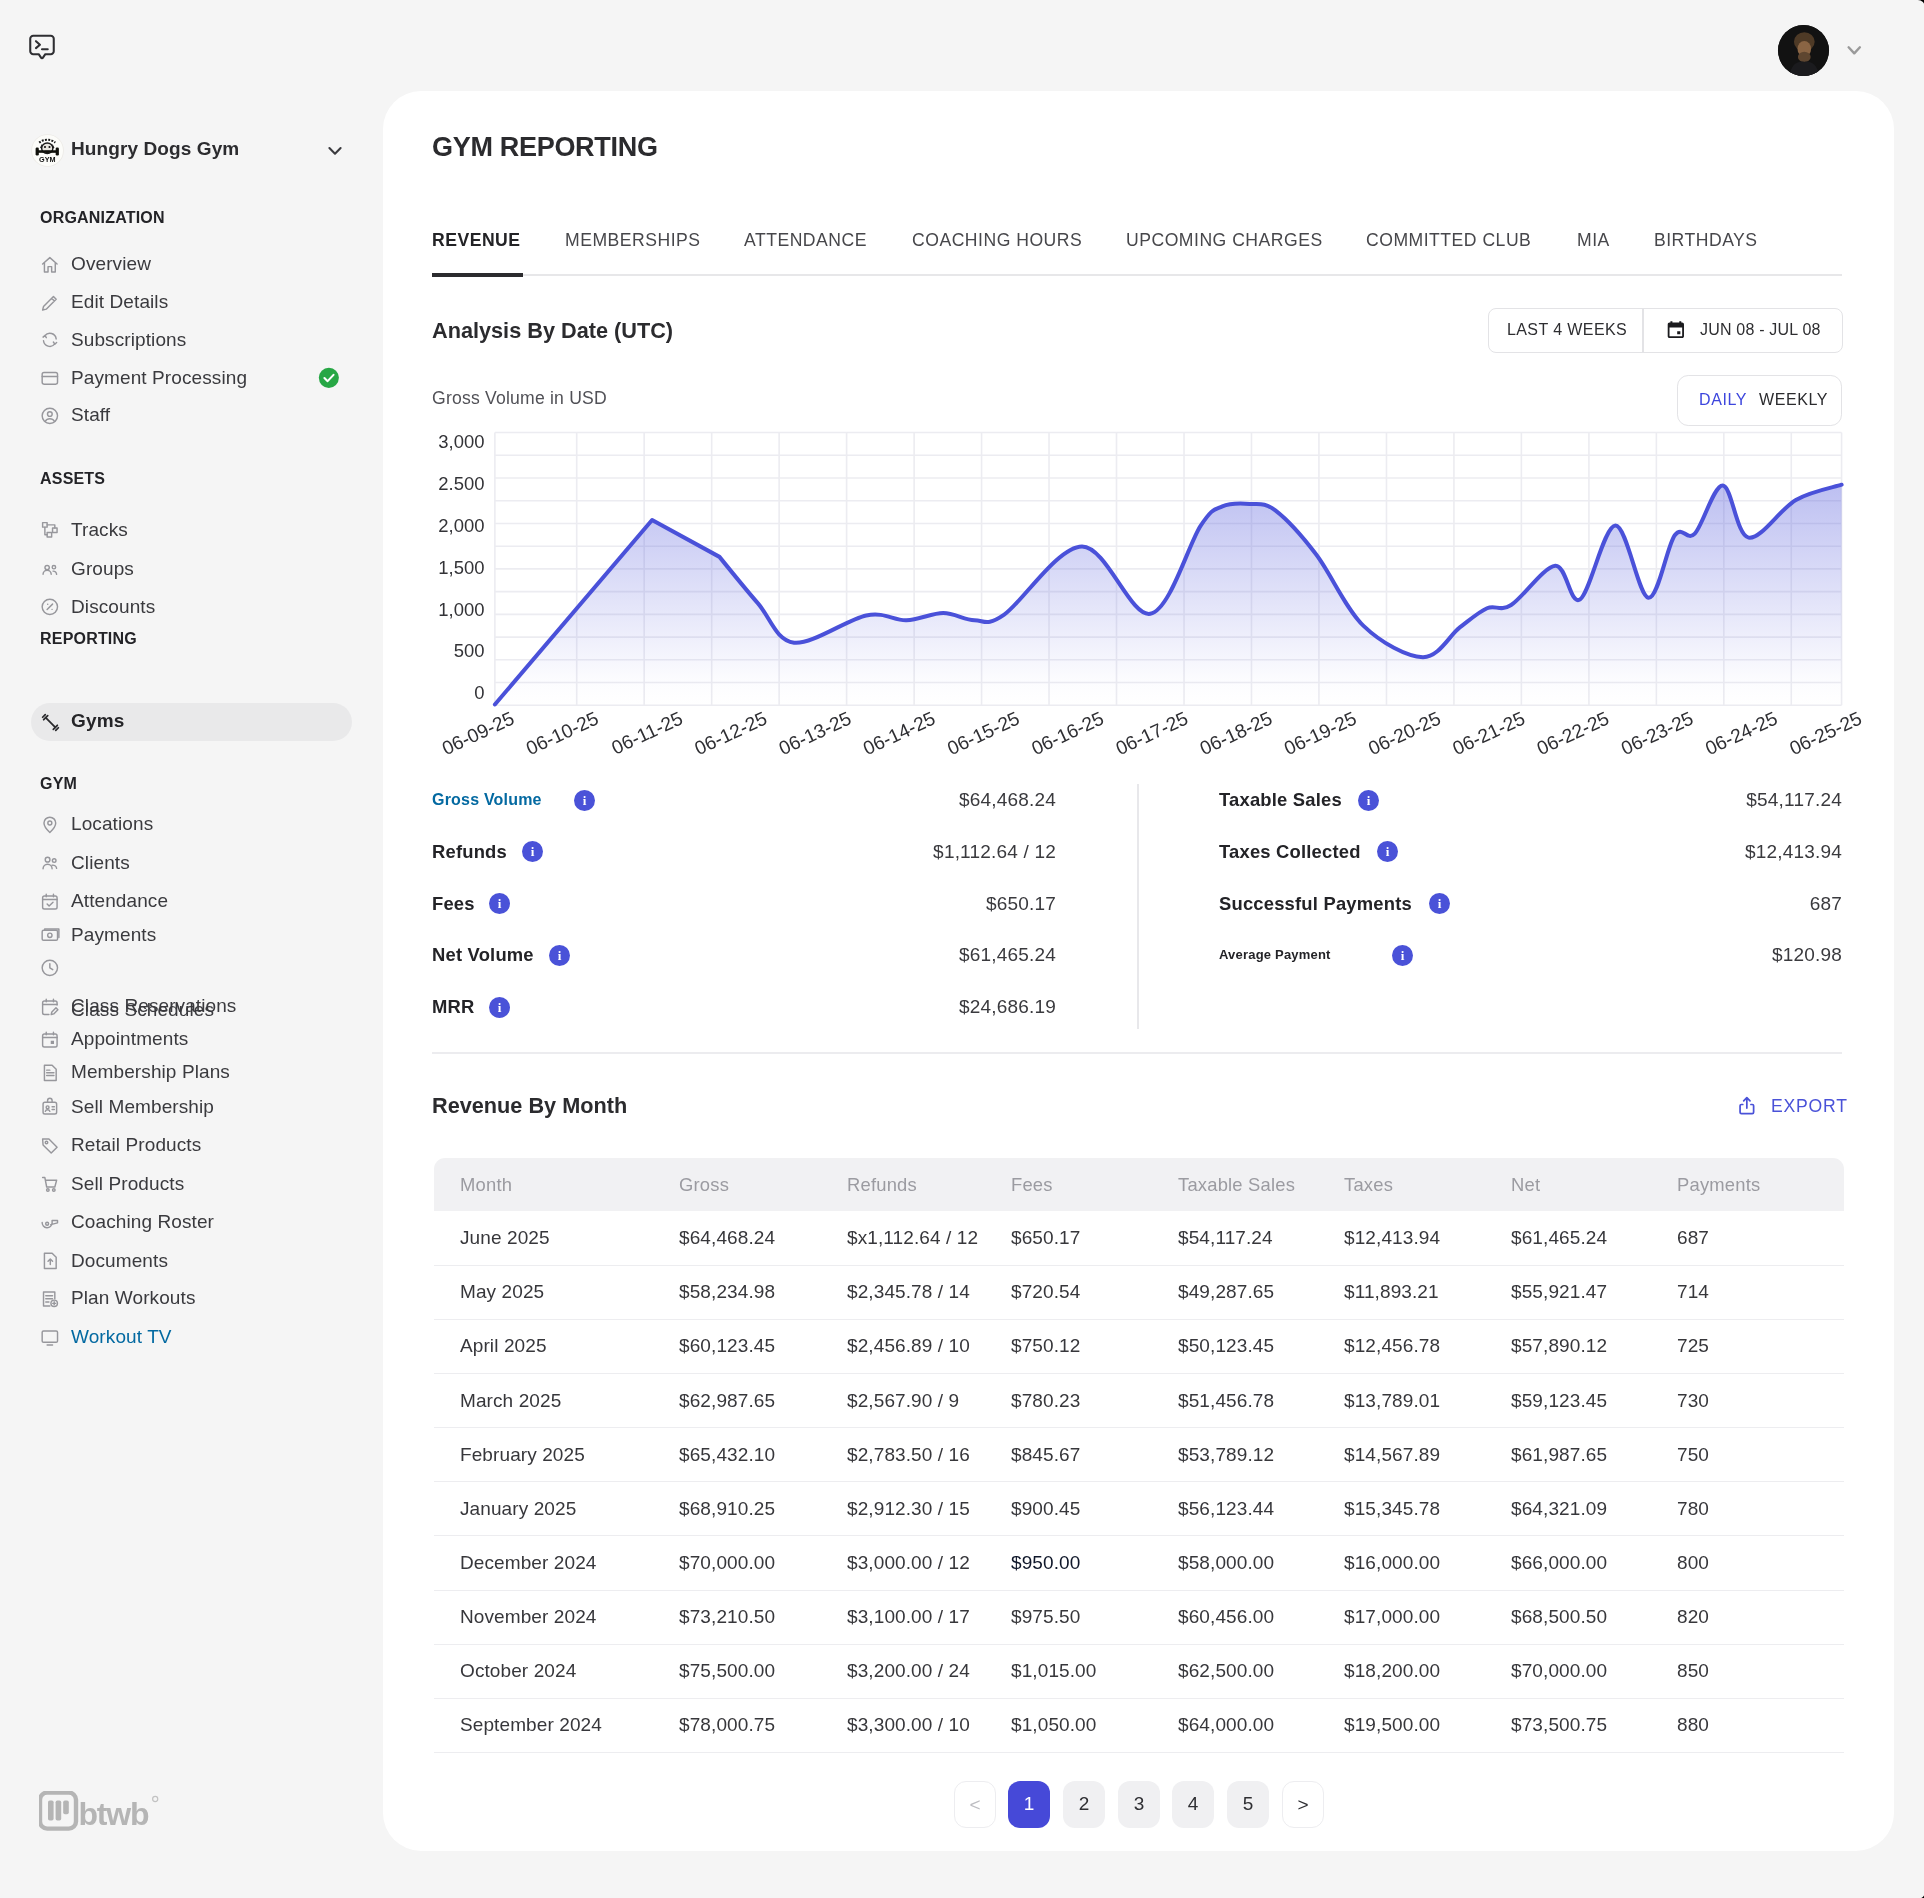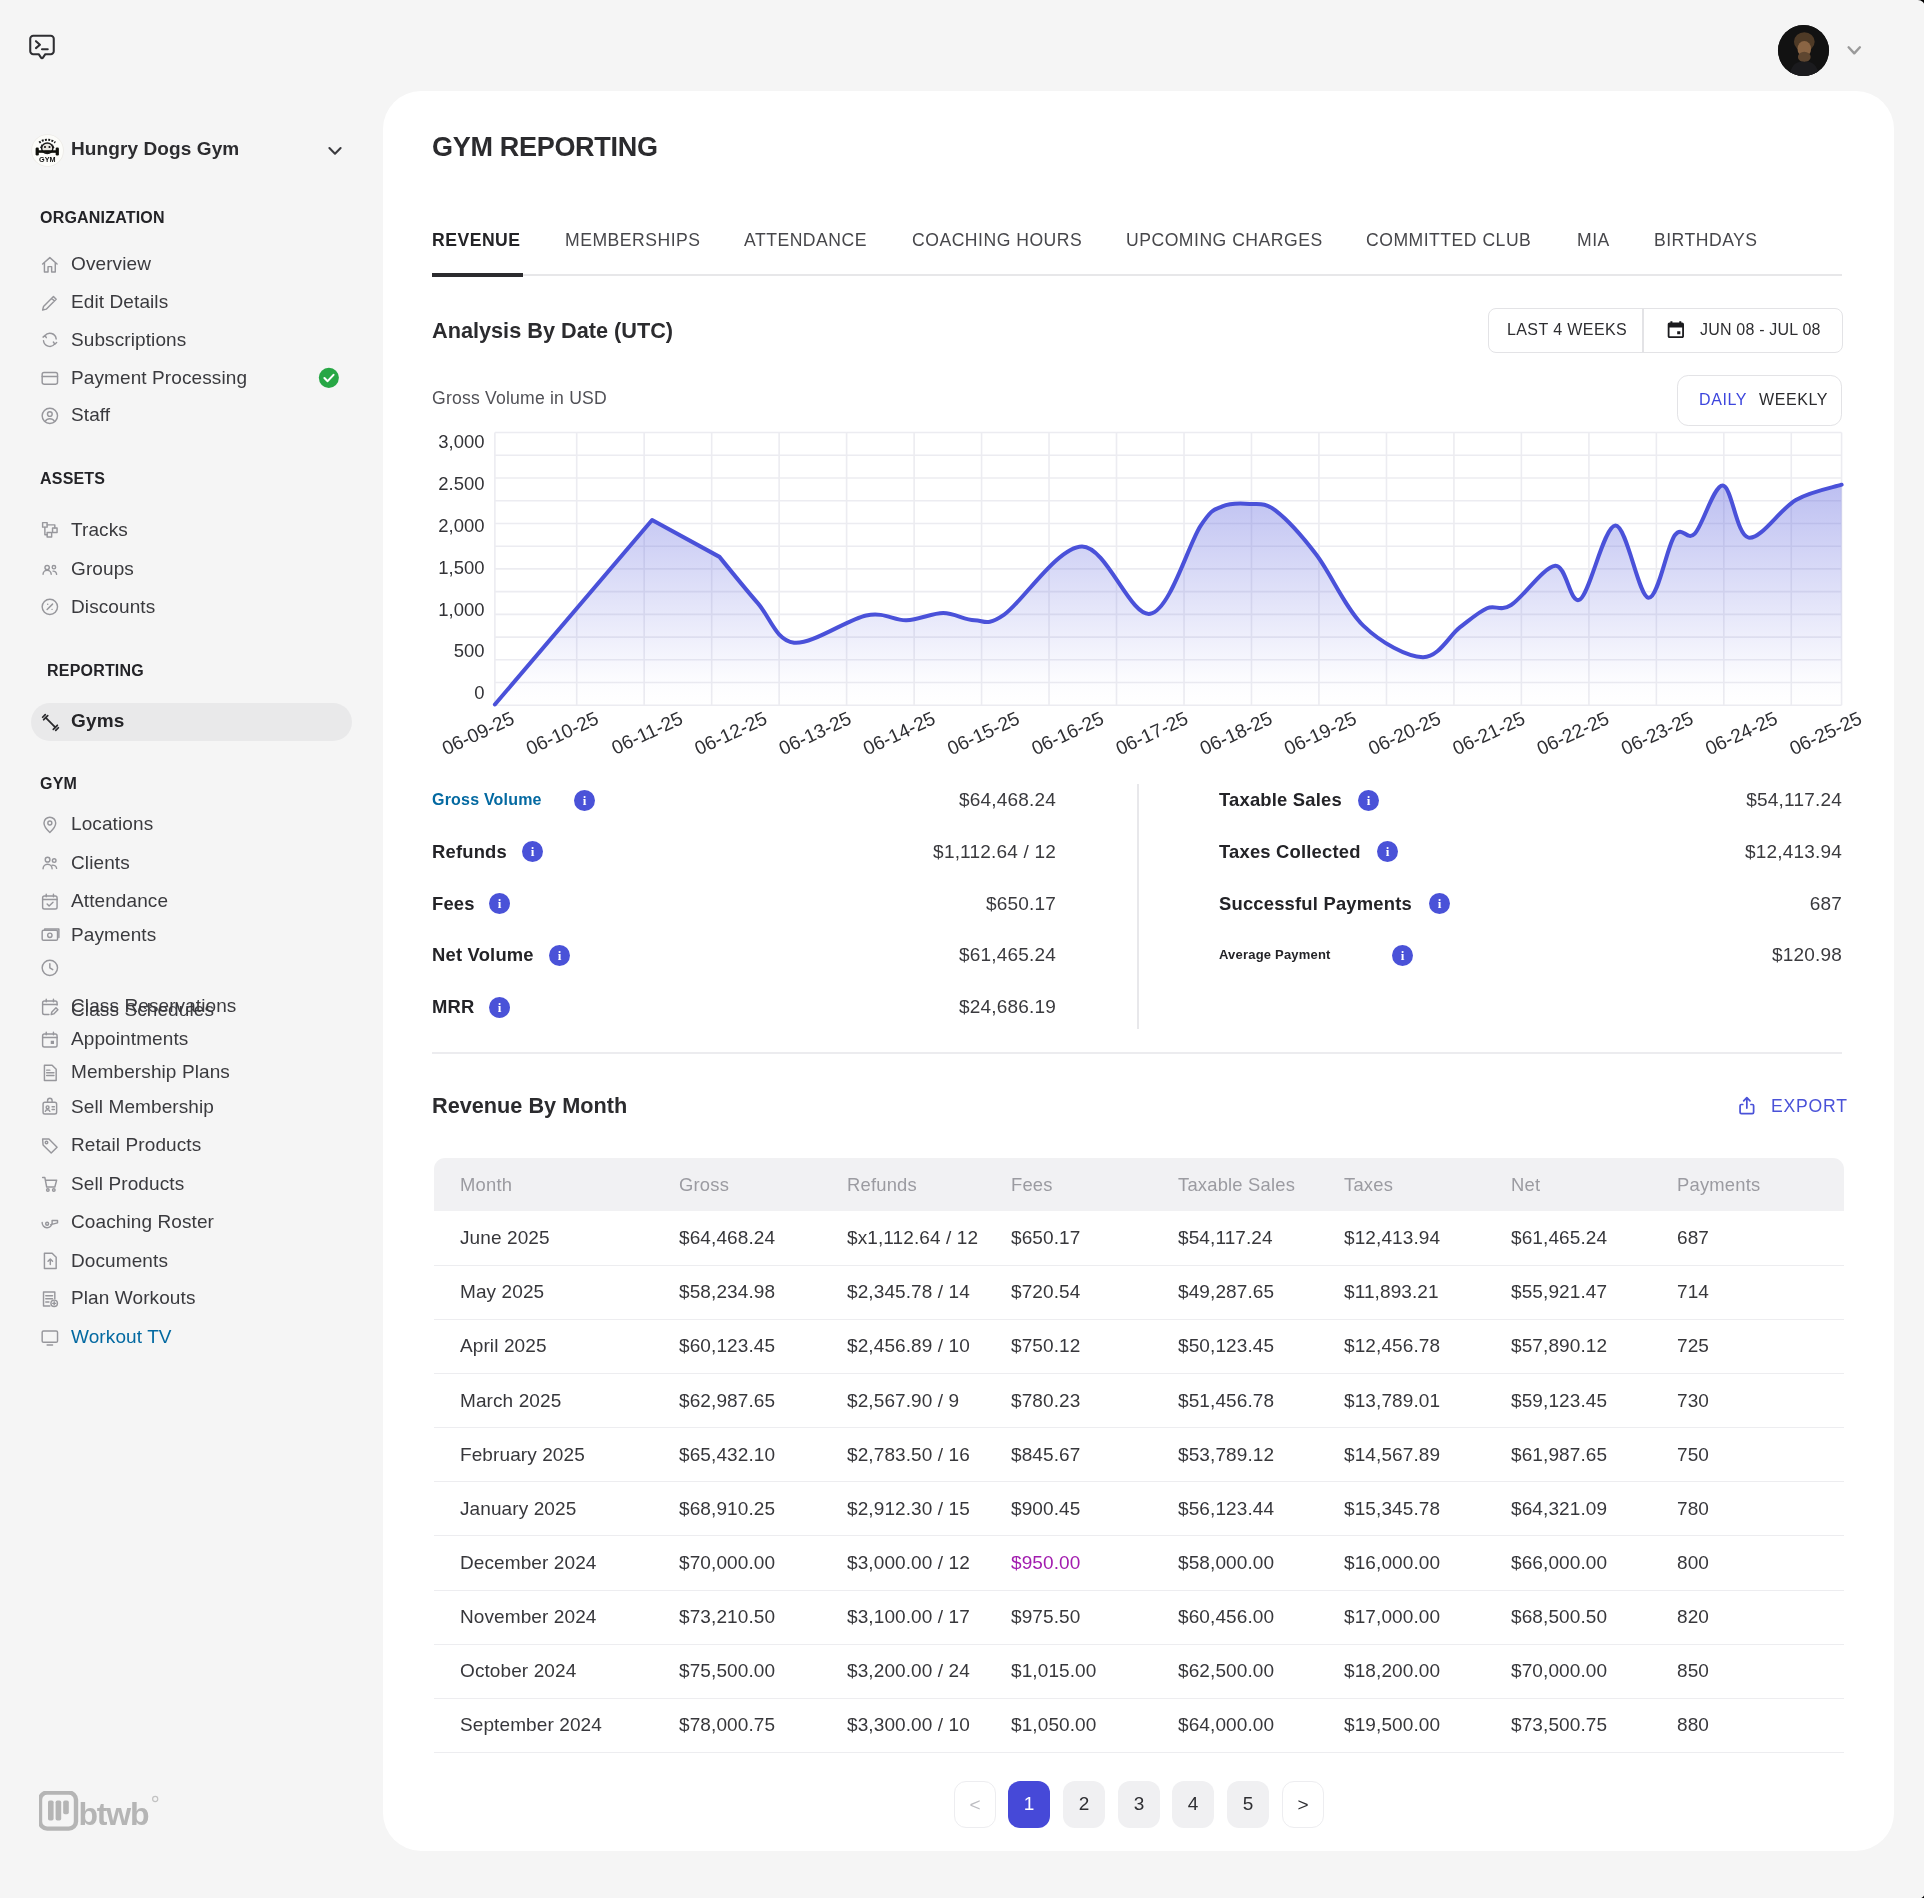--- a/index.html
+++ b/index.html
@@ -33,21 +33,21 @@
 <rect x="29.5" y="15.5" width="4" height="10" rx="1.6" fill="#11110c"></rect>
 <rect x="7" y="19" width="24" height="3.2" fill="#11110c"></rect>
 <text x="19" y="33.5" font-size="9" font-weight="bold" text-anchor="middle" fill="#111" font-family="Liberation Sans">GYM</text>
 </svg></div>
 <div style="position:absolute;left:71px;top:136px;height:26.5px;line-height:26.5px;font-size:19px;color:#2c2c2f;font-weight:700;letter-spacing:0.1px;white-space:nowrap;">Hungry Dogs Gym</div>
 <svg class="abs" style="left:323px;top:140px" width="24" height="21" viewBox="0 0 30 26" fill="none" stroke="#3a3a3e" stroke-width="2.6" stroke-linecap="round" stroke-linejoin="round">
     <path d="M8 10 L15 17 L22 10"></path>
   </svg>
 <div style="position:absolute;left:40px;top:207px;height:22.5px;line-height:22.5px;font-size:16px;color:#232327;font-weight:700;letter-spacing:0.2px;white-space:nowrap;">ORGANIZATION</div>
 <div style="position:absolute;left:40px;top:468px;height:22.5px;line-height:22.5px;font-size:16px;color:#232327;font-weight:700;letter-spacing:0.2px;white-space:nowrap;">ASSETS</div>
-<div style="position:absolute;left:40px;top:660px;height:22.5px;line-height:22.5px;font-size:16px;color:#232327;font-weight:700;letter-spacing:0.2px;white-space:nowrap;margin-left:7px;">REPORTING</div>
+<div style="position:absolute;left:40px;top:628px;height:22.5px;line-height:22.5px;font-size:16px;color:#232327;font-weight:700;letter-spacing:0.2px;white-space:nowrap;">REPORTING</div>
 <div style="position:absolute;left:40px;top:773px;height:22.5px;line-height:22.5px;font-size:16px;color:#232327;font-weight:700;letter-spacing:0.2px;white-space:nowrap;">GYM</div>
 <svg style="position:absolute;left:39px;top:254px" width="21.7" height="21.7" viewBox="0 0 24 24" stroke="#97979c" stroke-width="1.6" stroke-linecap="round" stroke-linejoin="round" color="#97979c">
     <path d="M4 11 L12 4 L20 11 M6 10 V20 H10 V14 H14 V20 H18 V10" fill="none"></path>
   </svg>
 <div style="position:absolute;left:71px;top:251px;height:26.5px;line-height:26.5px;font-size:19px;color:#3a3a3e;font-weight:400;letter-spacing:0.1px;white-space:nowrap;">Overview</div>
 <svg style="position:absolute;left:39px;top:292px" width="21.7" height="21.7" viewBox="0 0 24 24" stroke="#97979c" stroke-width="1.6" stroke-linecap="round" stroke-linejoin="round" color="#97979c">
     <path d="M4 20 L5 16 L16 5 L19 8 L8 19 Z M14 7 L17 10" fill="none"></path>
   </svg>
 <div style="position:absolute;left:71px;top:289px;height:26.5px;line-height:26.5px;font-size:19px;color:#3a3a3e;font-weight:400;letter-spacing:0.1px;white-space:nowrap;">Edit Details</div>
 <svg style="position:absolute;left:39px;top:329px" width="21.7" height="21.7" viewBox="0 0 24 24" stroke="#97979c" stroke-width="1.6" stroke-linecap="round" stroke-linejoin="round" color="#97979c">
@@ -373,21 +373,21 @@
 <div style="position:absolute;left:847px;top:1496px;height:26px;line-height:26px;font-size:19px;color:#37373b;font-weight:400;letter-spacing:0.1px;white-space:nowrap;">$2,912.30 / 15</div>
 <div style="position:absolute;left:1011px;top:1496px;height:26px;line-height:26px;font-size:19px;color:#37373b;font-weight:400;letter-spacing:0.1px;white-space:nowrap;">$900.45</div>
 <div style="position:absolute;left:1178px;top:1496px;height:26px;line-height:26px;font-size:19px;color:#37373b;font-weight:400;letter-spacing:0.1px;white-space:nowrap;">$56,123.44</div>
 <div style="position:absolute;left:1344px;top:1496px;height:26px;line-height:26px;font-size:19px;color:#37373b;font-weight:400;letter-spacing:0.1px;white-space:nowrap;">$15,345.78</div>
 <div style="position:absolute;left:1511px;top:1496px;height:26px;line-height:26px;font-size:19px;color:#37373b;font-weight:400;letter-spacing:0.1px;white-space:nowrap;">$64,321.09</div>
 <div style="position:absolute;left:1677px;top:1496px;height:26px;line-height:26px;font-size:19px;color:#37373b;font-weight:400;letter-spacing:0.1px;white-space:nowrap;">780</div>
 <div class="abs" style="left:434px;top:1535px;width:1410px;height:1.2px;background:#ededf0"></div>
 <div style="position:absolute;left:460px;top:1550px;height:26px;line-height:26px;font-size:19px;color:#37373b;font-weight:400;letter-spacing:0.1px;white-space:nowrap;">December 2024</div>
 <div style="position:absolute;left:679px;top:1550px;height:26px;line-height:26px;font-size:19px;color:#37373b;font-weight:400;letter-spacing:0.1px;white-space:nowrap;">$70,000.00</div>
 <div style="position:absolute;left:847px;top:1550px;height:26px;line-height:26px;font-size:19px;color:#37373b;font-weight:400;letter-spacing:0.1px;white-space:nowrap;">$3,000.00 / 12</div>
-<div style="position:absolute;left:1011px;top:1550px;height:26px;line-height:26px;font-size:19px;color:#a21caf;font-weight:400;letter-spacing:0.1px;white-space:nowrap;text-align:right;">$950.00</div>
+<div style="position:absolute;left:1011px;top:1550px;height:26px;line-height:26px;font-size:19px;color:#0f172a;font-weight:400;letter-spacing:0.1px;white-space:nowrap;text-align:right;">$950.00</div>
 <div style="position:absolute;left:1178px;top:1550px;height:26px;line-height:26px;font-size:19px;color:#37373b;font-weight:400;letter-spacing:0.1px;white-space:nowrap;">$58,000.00</div>
 <div style="position:absolute;left:1344px;top:1550px;height:26px;line-height:26px;font-size:19px;color:#37373b;font-weight:400;letter-spacing:0.1px;white-space:nowrap;">$16,000.00</div>
 <div style="position:absolute;left:1511px;top:1550px;height:26px;line-height:26px;font-size:19px;color:#37373b;font-weight:400;letter-spacing:0.1px;white-space:nowrap;">$66,000.00</div>
 <div style="position:absolute;left:1677px;top:1550px;height:26px;line-height:26px;font-size:19px;color:#37373b;font-weight:400;letter-spacing:0.1px;white-space:nowrap;">800</div>
 <div class="abs" style="left:434px;top:1590px;width:1410px;height:1.2px;background:#ededf0"></div>
 <div style="position:absolute;left:460px;top:1604px;height:26px;line-height:26px;font-size:19px;color:#37373b;font-weight:400;letter-spacing:0.1px;white-space:nowrap;">November 2024</div>
 <div style="position:absolute;left:679px;top:1604px;height:26px;line-height:26px;font-size:19px;color:#37373b;font-weight:400;letter-spacing:0.1px;white-space:nowrap;">$73,210.50</div>
 <div style="position:absolute;left:847px;top:1604px;height:26px;line-height:26px;font-size:19px;color:#37373b;font-weight:400;letter-spacing:0.1px;white-space:nowrap;">$3,100.00 / 17</div>
 <div style="position:absolute;left:1011px;top:1604px;height:26px;line-height:26px;font-size:19px;color:#37373b;font-weight:400;letter-spacing:0.1px;white-space:nowrap;">$975.50</div>
 <div style="position:absolute;left:1178px;top:1604px;height:26px;line-height:26px;font-size:19px;color:#37373b;font-weight:400;letter-spacing:0.1px;white-space:nowrap;">$60,456.00</div>

